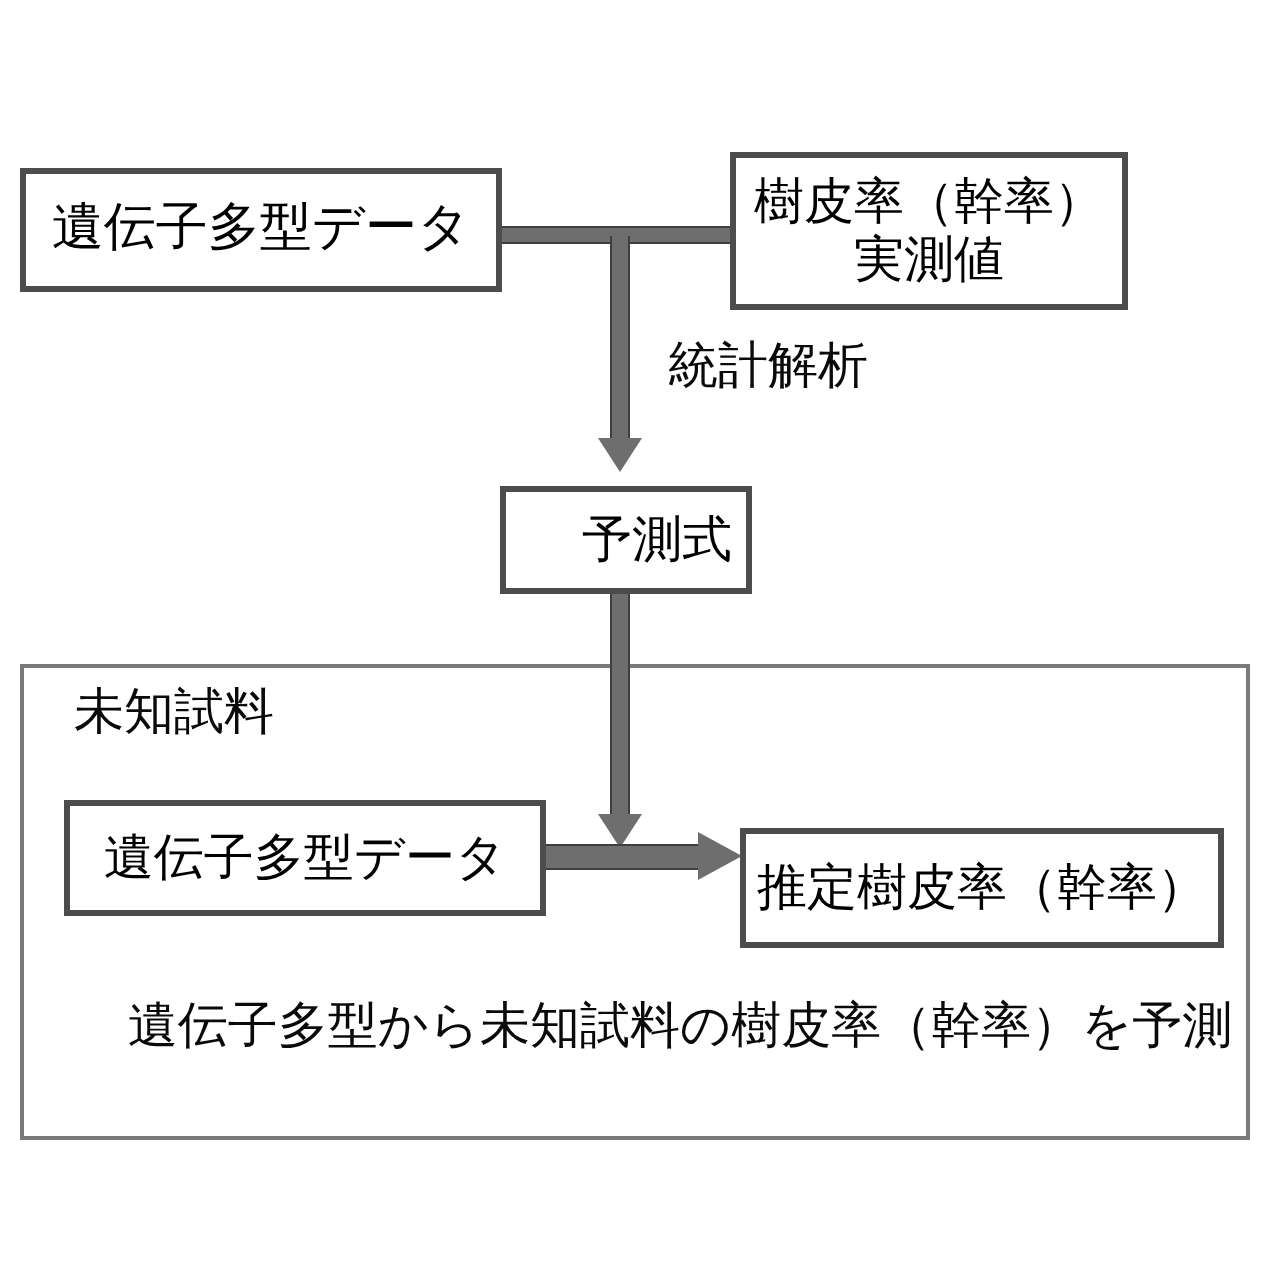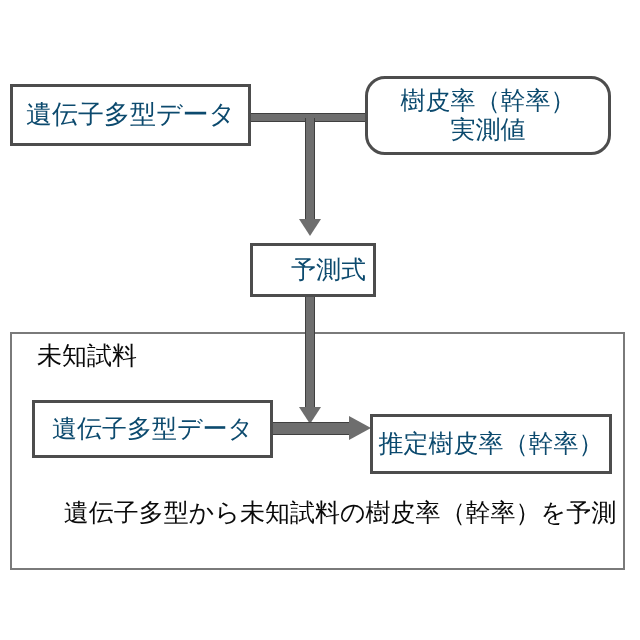--- a/index.html
+++ b/index.html
@@ -20,45 +20,44 @@
   }
   .box {
     position: absolute;
     box-sizing: border-box;
     background: #ffffff;
     border: 3px solid #4d4d4d;
     display: flex;
     align-items: center;
     justify-content: center;
     text-align: center;
-    color: #0c4a6e;
+    color: #000000;
     line-height: 1.15;
     letter-spacing: 0px;
     z-index: 3;
   }
   .box-inner-text {
     display: block;
     white-space: pre-line;
   }
 
   
   #box-gene-data-top {
     left: 10px;
     top: 84px;
     width: 241px;
     height: 62px;
     font-size: 26px;
   }
   #box-bark-measured {
     left: 365px;
     top: 76px;
-    width: 246px;
+    width: 199px;
     height: 79px;
     font-size: 25px;
-    border-radius: 20px;
   }
   #box-prediction-formula {
     left: 250px;
     top: 243px;
     width: 126px;
     height: 54px;
     font-size: 25px;
     padding-left: 31px;
   }
 
@@ -212,20 +211,21 @@
 
   <div class="box" id="box-bark-measured">
     <span class="box-inner-text">樹皮率（幹率）
 実測値</span>
   </div>
 
   <div class="conn" id="conn-horiz-top"></div>
   <div class="conn" id="conn-vert-stem-1"></div>
   <div id="arrowhead-1"></div>
 
+  <div id="label-stat-analysis">統計解析</div>
 
   <div class="box" id="box-prediction-formula">
     <span class="box-inner-text">予測式</span>
   </div>
 
   <div class="conn" id="conn-vert-stem-2"></div>
   <div id="arrowhead-2"></div>
 
   <div id="container-unknown-sample"></div>
 

